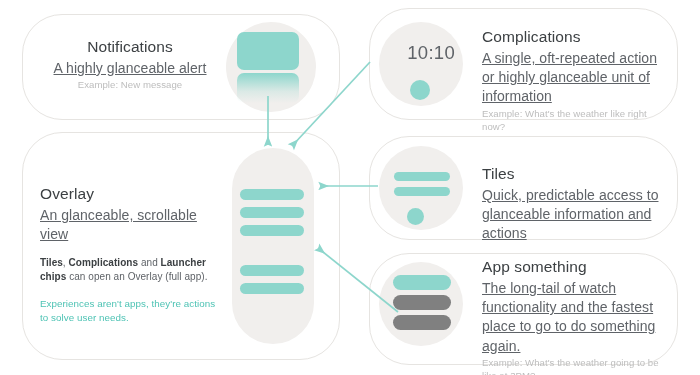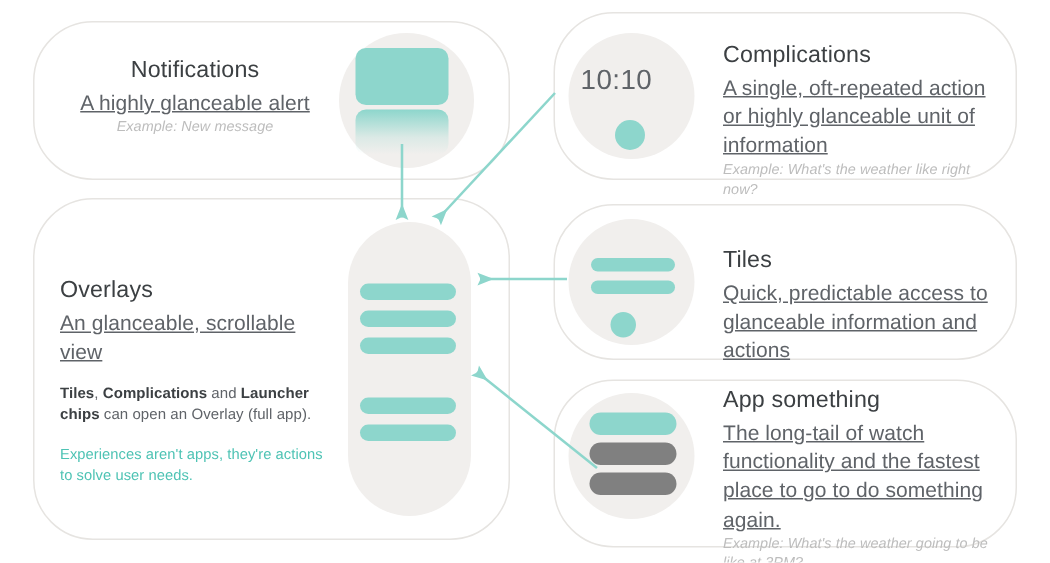--- a/index.html
+++ b/index.html
@@ -30,21 +30,20 @@
     letter-spacing:.1px;line-height:1.15;margin:0 0 3px 0;
   }
   .desc{
     font-size:14px;color:#5f6368;line-height:1.38;margin:0;
     letter-spacing:.05px;
     text-decoration:underline;
   }
   .example{
     font-size:9.6px;color:#bdbdbd;line-height:1.38;margin:0;
     letter-spacing:.05px;
-    font-style:italic;
   }
   .txt{position:absolute;}
 
   #notifications-text{left:40px;top:38px;width:180px;text-align:center;}
   #overlays-text{left:40px;top:185px;width:182px;}
   #complications-text{left:482px;top:28px;width:190px;}
   #tiles-text{left:482px;top:165px;width:182px;}
   #launcher-text{left:482px;top:258px;width:186px;}
 
   .mid{
@@ -72,21 +71,21 @@
     background:#8dd6cc;border-radius:7px;
   }
   #notif-rect-ghost{
     position:absolute;left:237px;top:73px;width:62px;height:30px;
     border-radius:7px;
     background:linear-gradient(to bottom,#8dd6cc 0%,rgba(141,214,204,.22) 62%,rgba(141,214,204,0) 100%);
   }
 
   #compl-time{
     position:absolute;left:387px;top:42px;width:68px;
-    text-align:left;font-size:18.5px;color:#5f6368;letter-spacing:.3px;
+    text-align:right;font-size:18.5px;color:#5f6368;letter-spacing:.3px;
   }
   #compl-dot{
     position:absolute;left:410px;top:80px;width:20px;height:20px;
     border-radius:50%;background:#8dd6cc;
   }
 
   .bar{position:absolute;border-radius:8px;background:#8dd6cc;}
   #tile-bar-1{left:394px;top:172px;width:56px;height:9px;}
   #tile-bar-2{left:394px;top:187px;width:56px;height:9px;}
   #tiles-dot{
@@ -166,21 +165,21 @@
   </div>
 
   <div id="overlay-pill"></div>
   <div class="ov-bar" id="ov-b1"></div>
   <div class="ov-bar" id="ov-b2"></div>
   <div class="ov-bar" id="ov-b3"></div>
   <div class="ov-bar" id="ov-b4"></div>
   <div class="ov-bar" id="ov-b5"></div>
 
   <div class="txt" id="overlays-text">
-    <p class="title">Overlays</p>
+    <p class="title">Overlay</p>
     <p class="desc">An glanceable, scrollable view</p>
     <p class="mid"><b>Tiles</b><span>, </span><b>Complications</b><span> and </span><b>Launcher chips</b><span> can open an Overlay (full app).</span></p>
     <p class="accent-note">Experiences aren't apps, they're actions to solve user needs.</p>
   </div>
 
   <svg class="arrows" viewBox="0 0 700 375" xmlns="http://www.w3.org/2000/svg">
     <defs>
       <marker id="ah" markerWidth="7" markerHeight="7" refX="5.4" refY="2.6" orient="auto" markerUnits="strokeWidth">
         <path d="M0,2.6 L6.4,0.1 L5.2,2.6 L6.4,5.1 Z" fill="#8dd6cc"></path>
       </marker>

